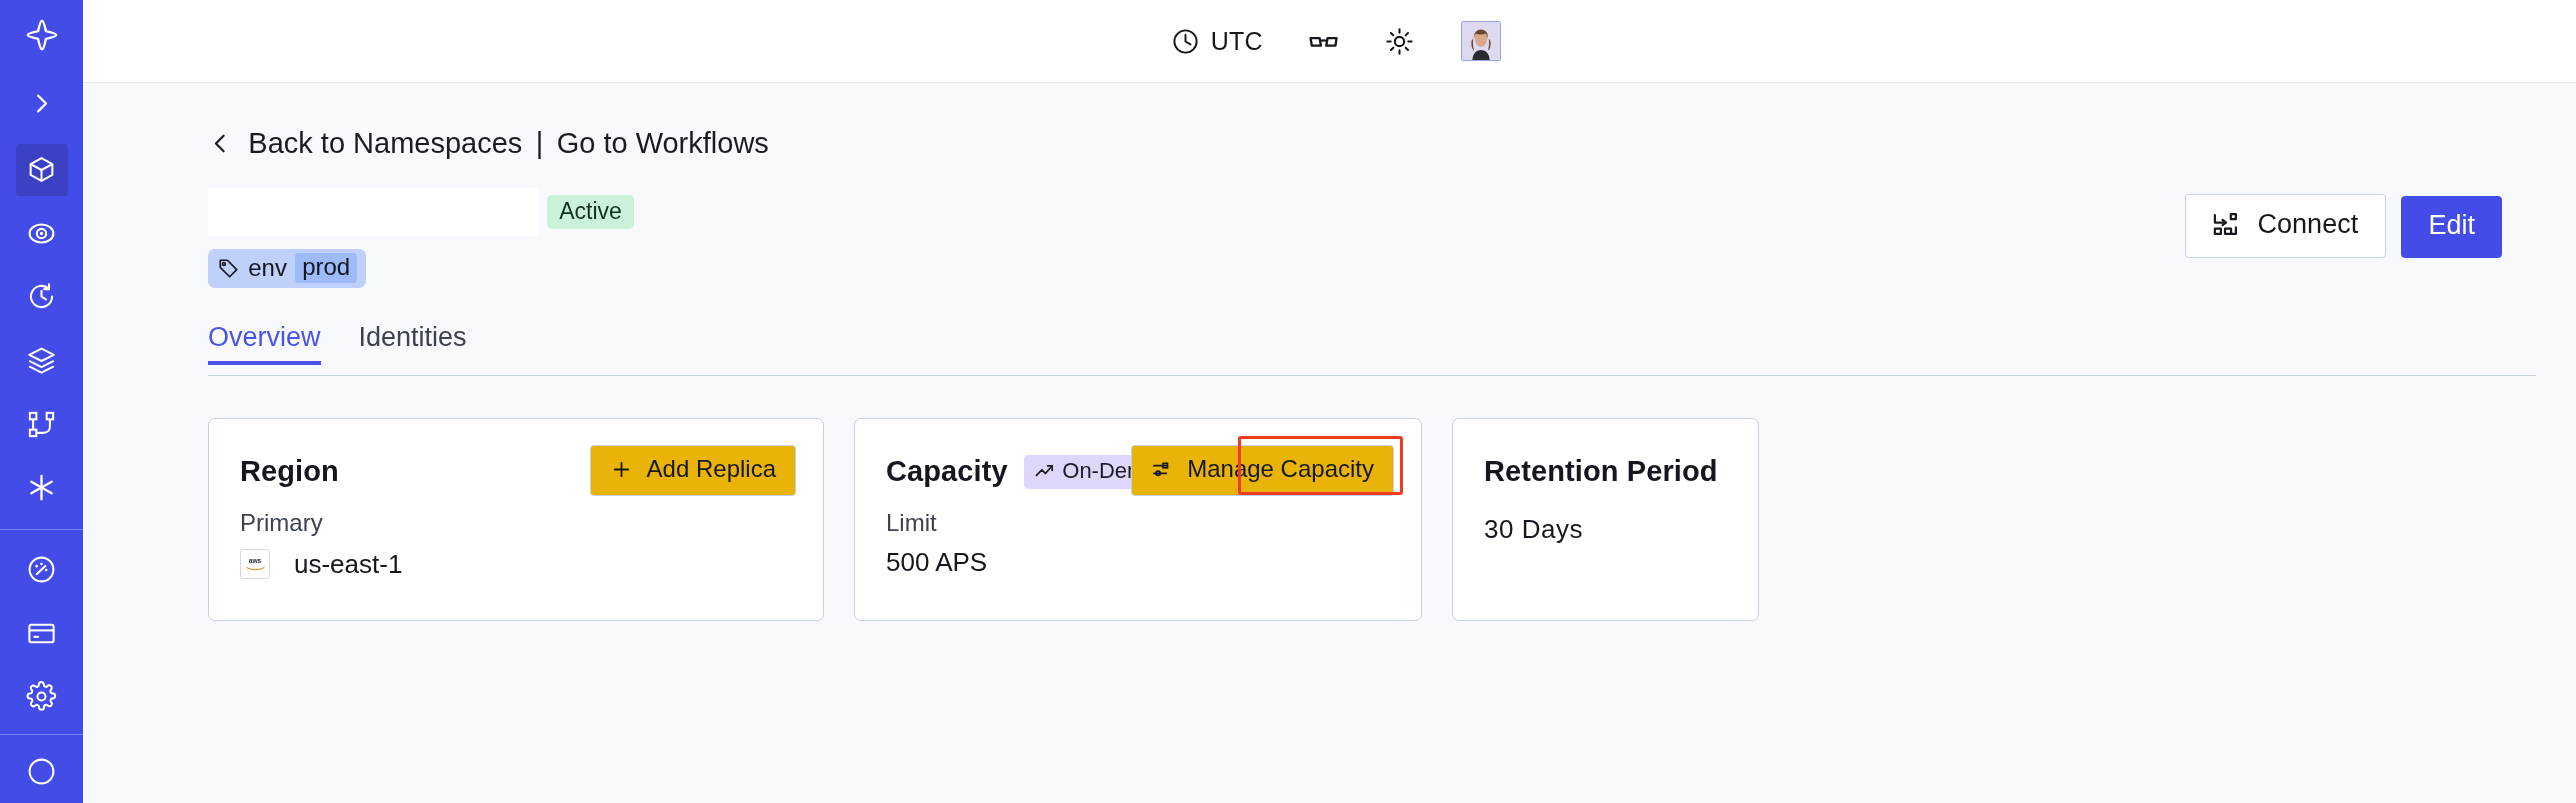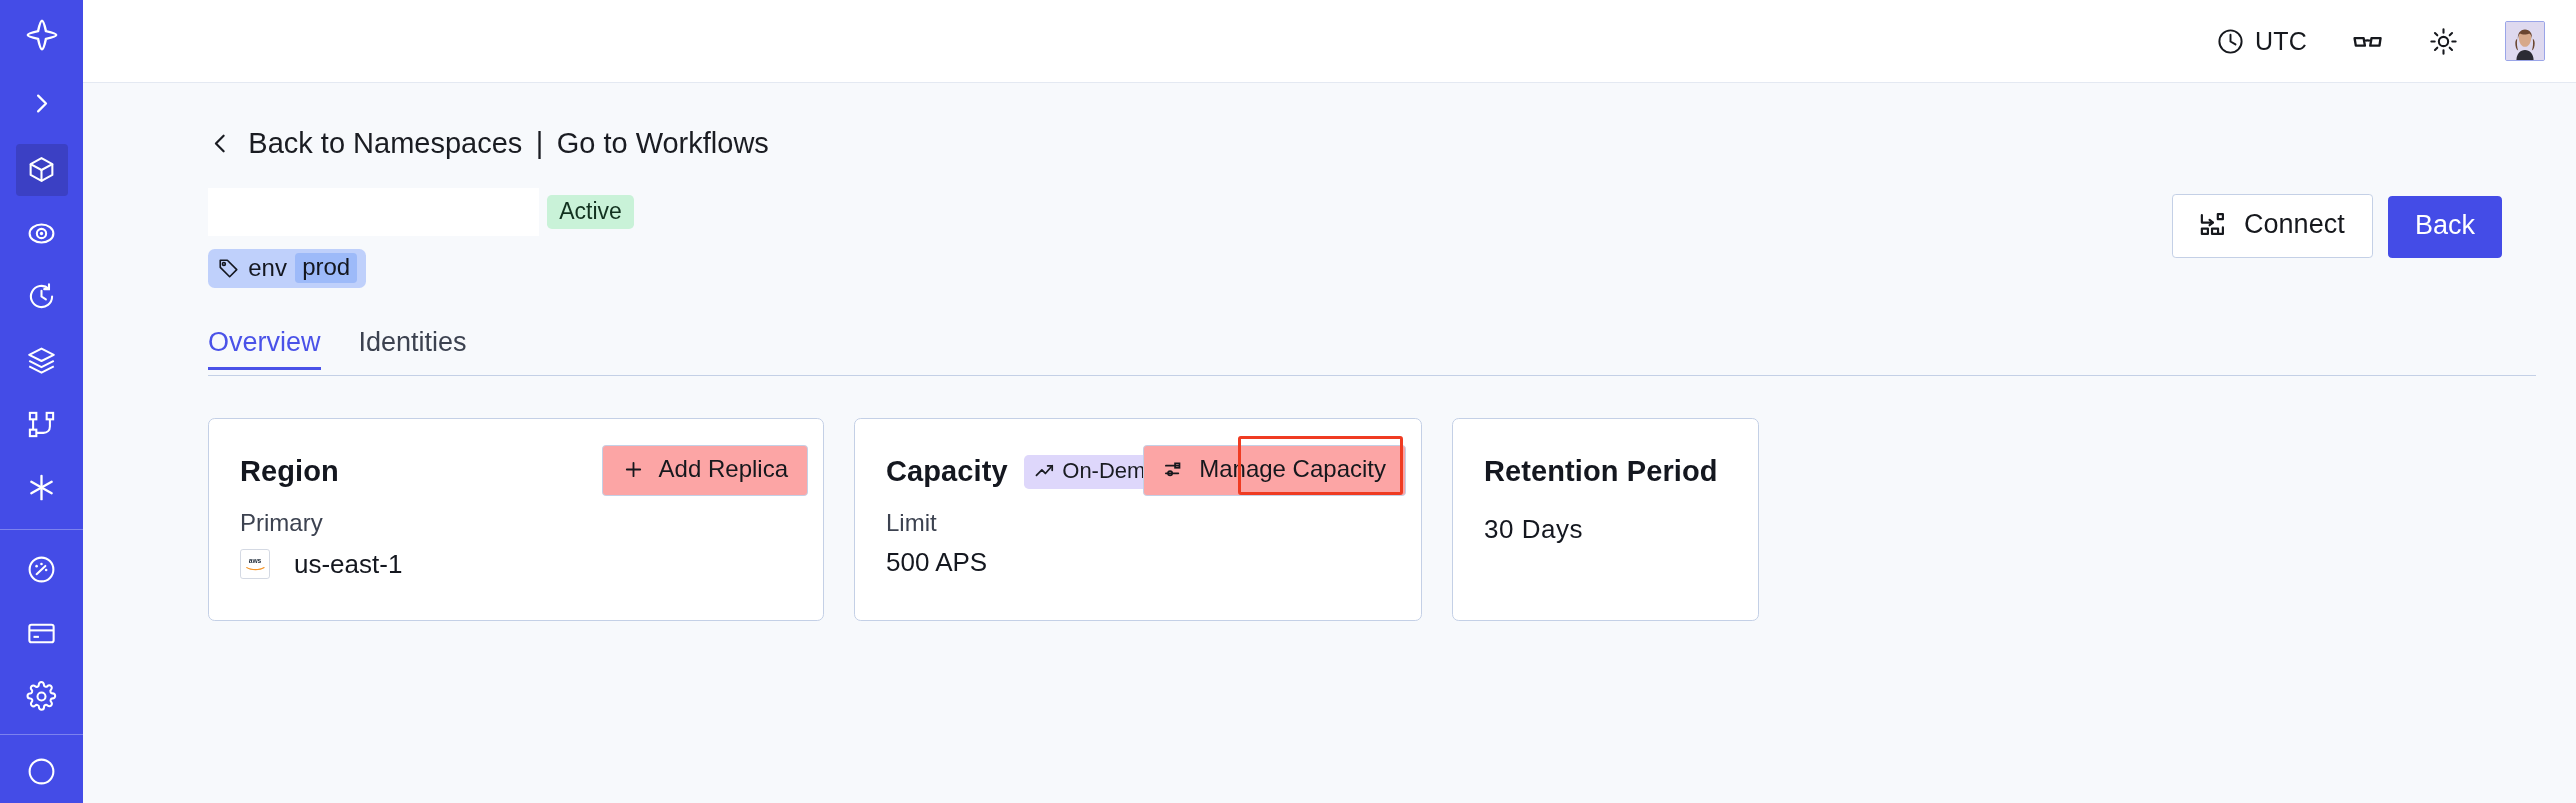--- a/index.html
+++ b/index.html
@@ -65,21 +65,21 @@
   }
 
   
   .topbar {
     height: 83px;
     flex: 0 0 83px;
     background: #ffffff;
     border-bottom: 1px solid #e4e9f2;
     display: flex;
     align-items: center;
-    justify-content: flex-end;
+    justify-content: center;
     padding-right: 31px;
   }
   .tb-item {
     display: flex; align-items: center; gap: 10.5px;
     margin-left: 44px;
     cursor: pointer;
     color: #16181d;
   }
   .tb-item .tb-label {
     font-size: 25px;
@@ -190,21 +190,21 @@
     background: #444ce7;
     border: 1px solid #444ce7;
     color: #ffffff;
     padding: 15.3px 26px 17.3px;
   }
 
   
   .tabs {
     margin: 36px 0 0 125px;
     display: flex;
-    align-items: center;
+    align-items: flex-start;
     gap: 0;
     position: relative;
     width: 2328px;
     border-bottom: 1px solid #c4d0e6;
     height: 52px;
   }
   .tab {
     font-size: 27px;
     color: #3c4250;
     padding: 0 0 13.4px 0;
@@ -295,22 +295,22 @@
     background: #fff;
     display: inline-flex;
     align-items: center;
     justify-content: center;
     flex: 0 0 30px;
   }
 
   .card-btn {
     position: absolute;
     top: 26px;
-    right: 15px;
-    background: #fca5a5;
+    right: 27px;
+    background: #eab308;
     border: 1px solid #c4d0e6;
     border-radius: 3.8px;
     font-size: 24px;
     color: #16181d;
     padding: 11.5px 19px 13.4px;
     display: inline-flex;
     align-items: center;
     gap: 13.4px;
     cursor: pointer;
     line-height: 1;
@@ -515,21 +515,21 @@
             <path d="M3.2 4.2v6.2h9"></path>
             <polyline points="9.6 8.1 12.4 10.4 9.6 12.6"></polyline>
             <rect x="16.4" y="3.4" width="4.2" height="4.2"></rect>
             <path d="M20.6 14.4v5.4h-4.6"></path>
             <rect x="3.2" y="15.4" width="5" height="4.4"></rect>
             <rect x="11.6" y="15.4" width="5" height="4.4"></rect>
           </svg>
           <span>Connect</span>
         </button>
         <button class="btn btn-edit">
-          <span>Back</span>
+          <span>Edit</span>
         </button>
       </div>
 
       <div class="tabs">
         <div class="tab active">Overview</div>
         <div class="tab">Identities</div>
       </div>
 
       <div class="cards">
 

